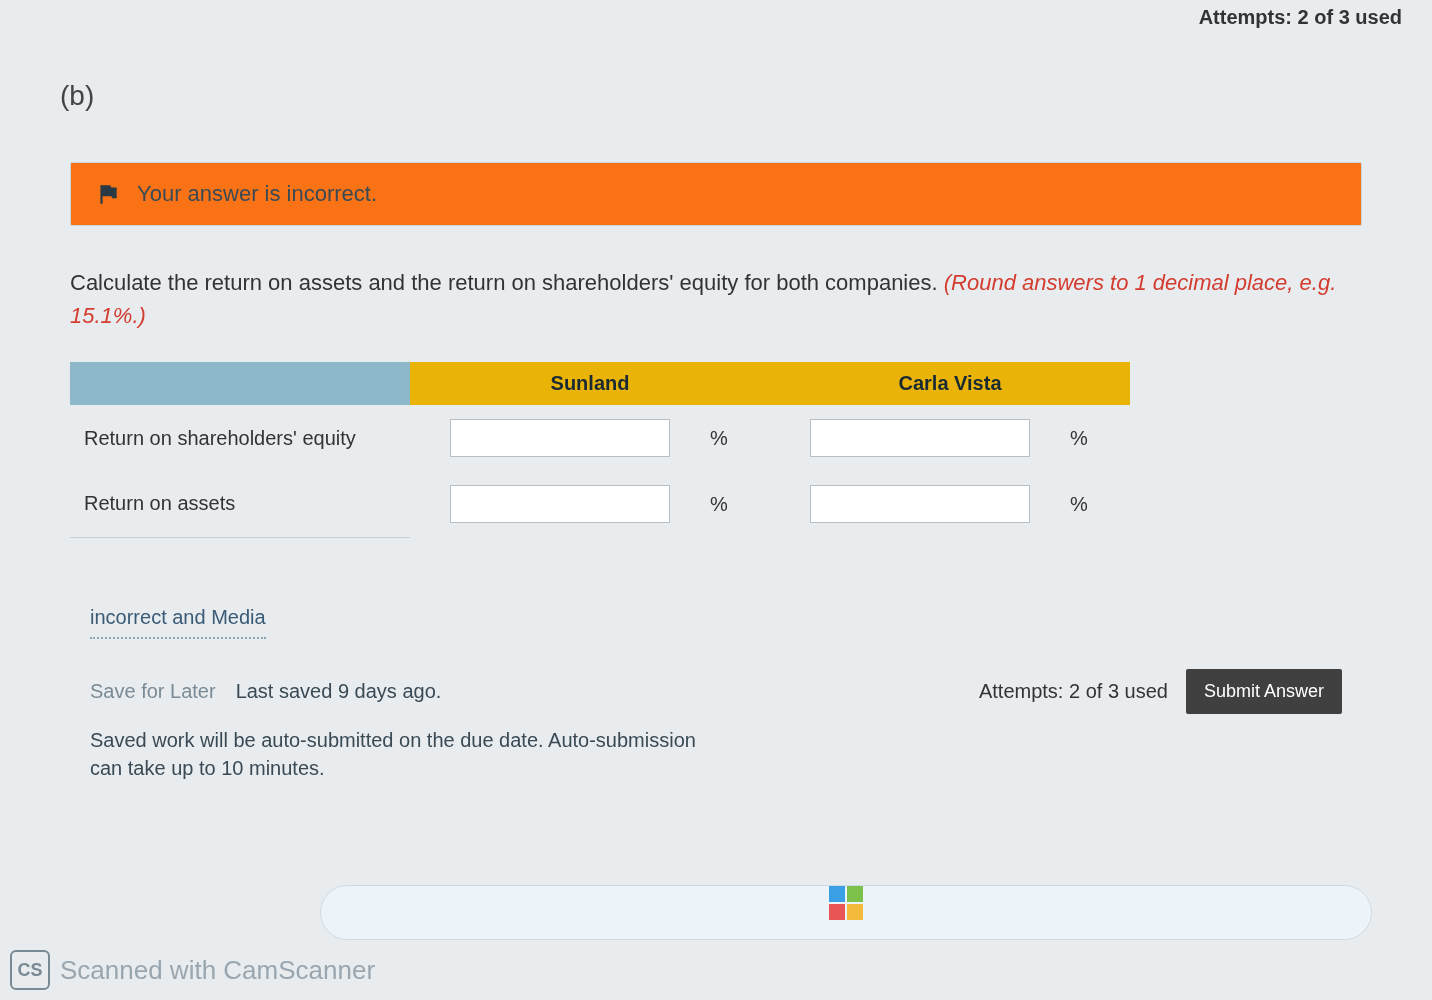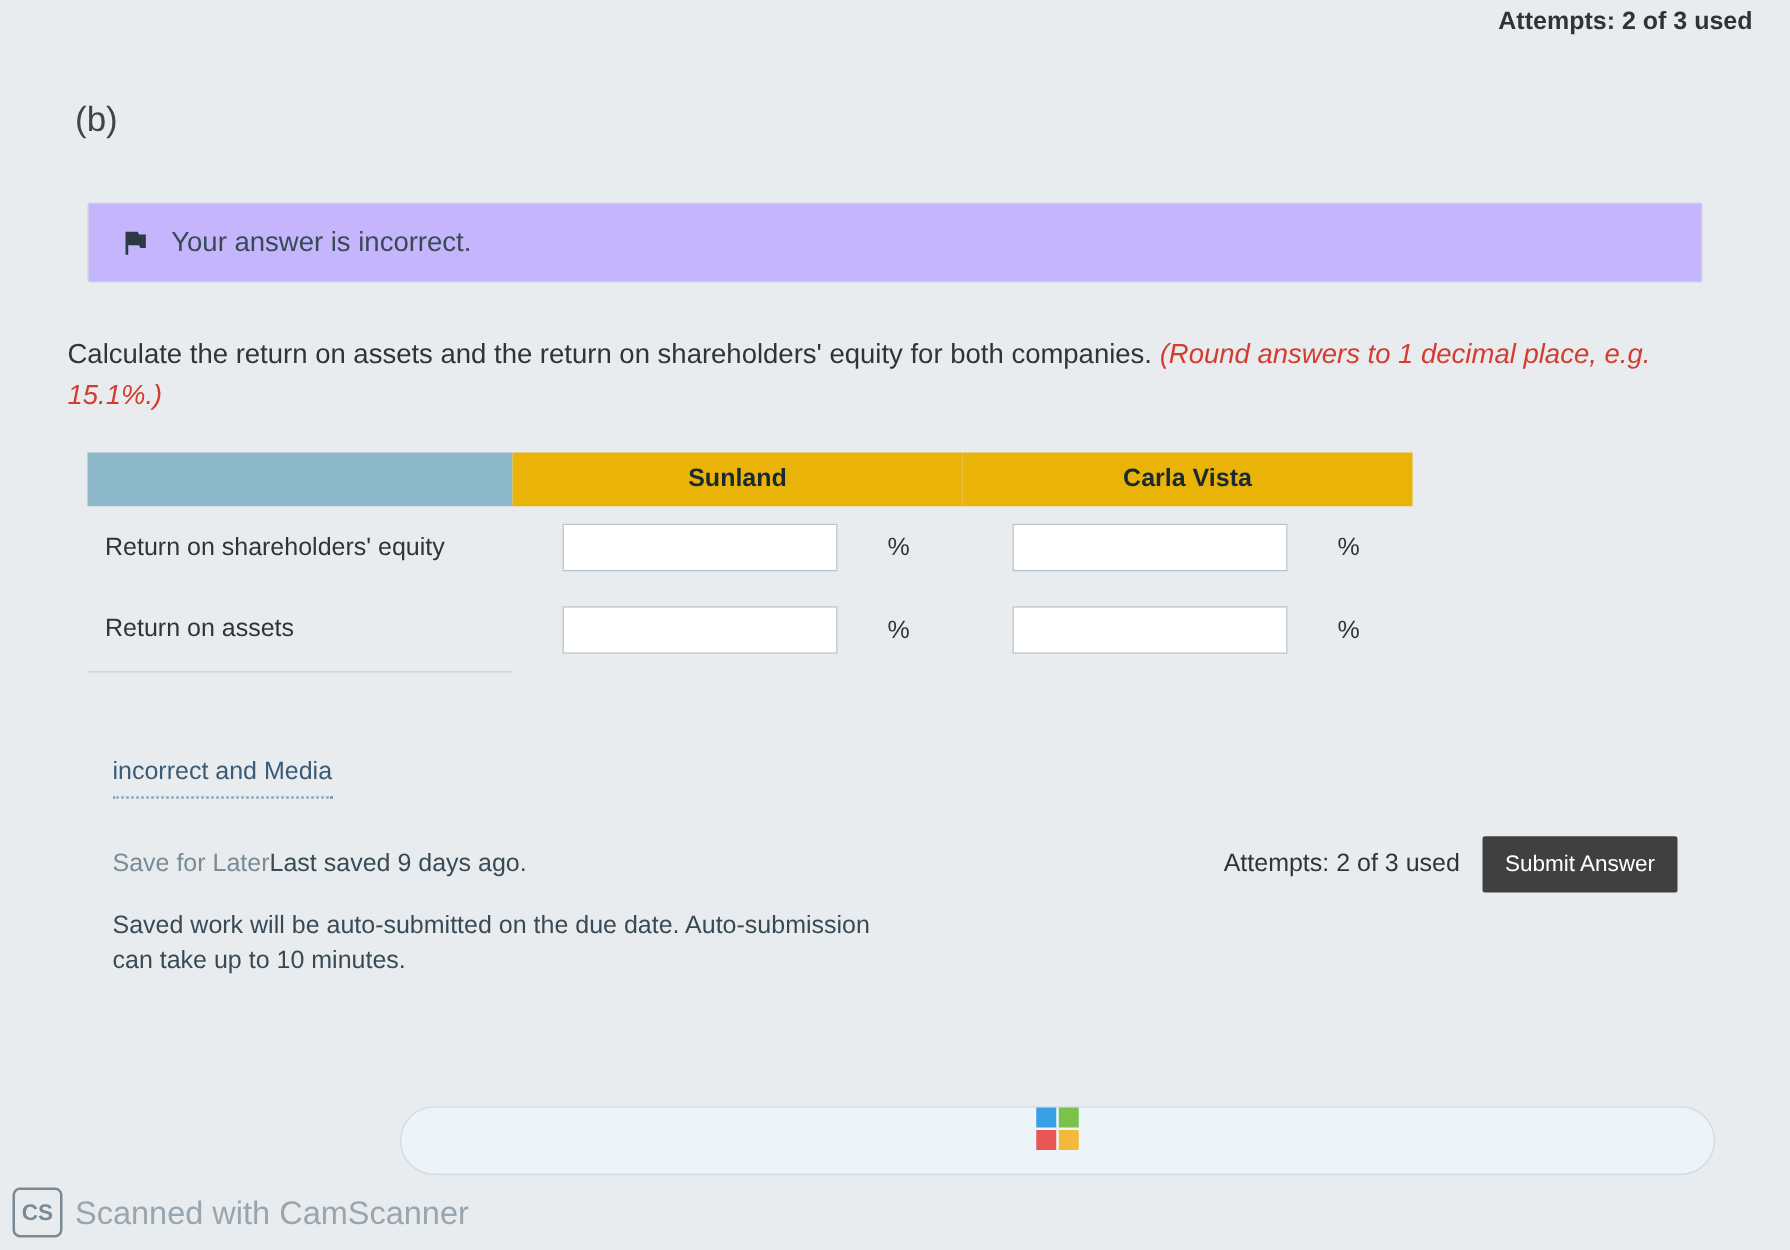--- a/index.html
+++ b/index.html
@@ -23,36 +23,36 @@
   .content {
     padding: 80px 50px 0 50px;
   }
   .part-label {
     font-size: 28px;
     color: #444;
     margin-bottom: 50px;
     margin-left: 10px;
   }
   .feedback-banner {
-    background: #c4b5fd;
+    background: #f97316;
     border: 1px solid #c9d6de;
     padding: 18px 24px;
     margin: 0 20px 40px 20px;
     border-radius: 2px;
     display: flex;
     align-items: center;
     gap: 16px;
     font-size: 22px;
     color: #3a4a55;
   }
   .feedback-icon svg { display: block; }
   .question-text {
     font-size: 22px;
     color: #333;
-    margin: 0 20px 30px 4px;
+    margin: 0 20px 30px 20px;
     line-height: 1.5;
   }
   .question-hint {
     color: #d43c2f;
     font-style: italic;
   }
   .answer-table {
     margin: 30px 20px 0 20px;
     border-collapse: collapse;
     width: 1060px;
@@ -103,21 +103,21 @@
     border-bottom: 2px dotted #8aa3b5;
     cursor: pointer;
   }
   .save-row {
     margin: 30px 40px 0 40px;
     display: flex;
     align-items: center;
     justify-content: space-between;
     font-size: 20px;
   }
-  .save-left { display: flex; align-items: flex-end; }
+  .save-left { display: flex; align-items: flex-end; gap: 20px; }
   .save-for-later {
     color: #7a8b96;
     cursor: pointer;
   }
   .last-saved { color: #3a4a55; }
   .save-right { display: flex; align-items: center; gap: 18px; }
   .attempts-label { color: #333; font-weight: 500; }
   .submit-btn {
     background: #404040;
     color: #fff;

